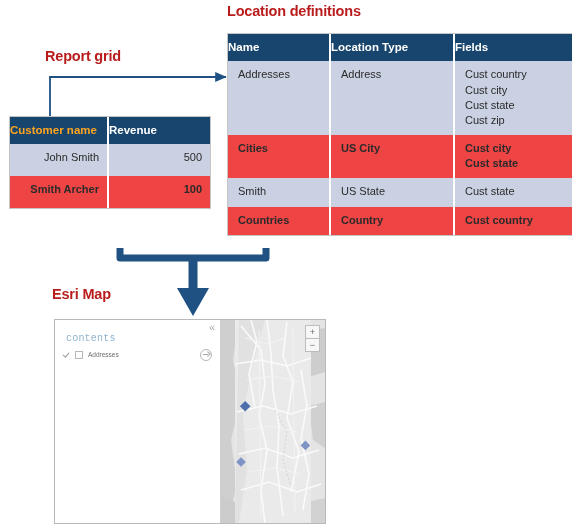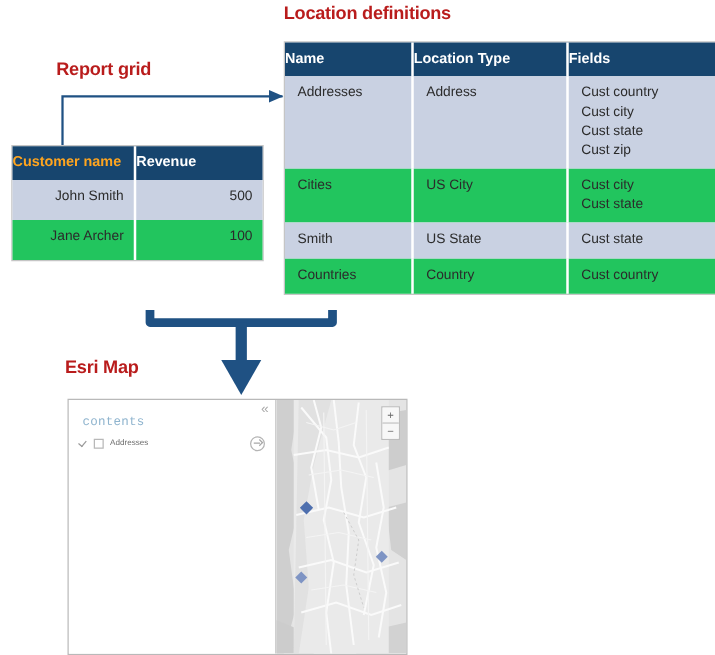--- a/index.html
+++ b/index.html
@@ -58,21 +58,21 @@
   .grid td {
     font-size: 11px;
     color: #2b2b2b;
     padding: 6px 8px 7px 10px;
     vertical-align: top;
     line-height: 1.35;
     border-right: 2px solid #ffffff;
   }
   .grid td:last-child { border-right: none; }
   .grid tr.odd  td { background: #C9D1E2; }
-  .grid tr.even td { background: #22c55e; }
+  .grid tr.even td { background: #ef4444; font-weight: bold; }
   .grid th.accent { color: #FFA51F; }
 
   
   #report-grid { left: 10px; top: 117px; width: 200px; }
   #report-grid col.c1 { width: 98px; }
   #report-grid col.c2 { width: 102px; }
   #report-grid td { height: 19px; text-align: right; }
 
   
   #location-grid { left: 228px; top: 34px; width: 344px; }
@@ -252,21 +252,21 @@
         <th class="accent">Customer name</th>
         <th>Revenue</th>
       </tr>
     </thead>
     <tbody>
       <tr class="odd">
         <td>John Smith</td>
         <td>500</td>
       </tr>
       <tr class="even">
-        <td>Jane Archer</td>
+        <td>Smith Archer</td>
         <td>100</td>
       </tr>
     </tbody>
   </table>
 
   <table class="grid" id="location-grid">
     <colgroup>
         <col class="c1">
         <col class="c2">
         <col class="c3">

